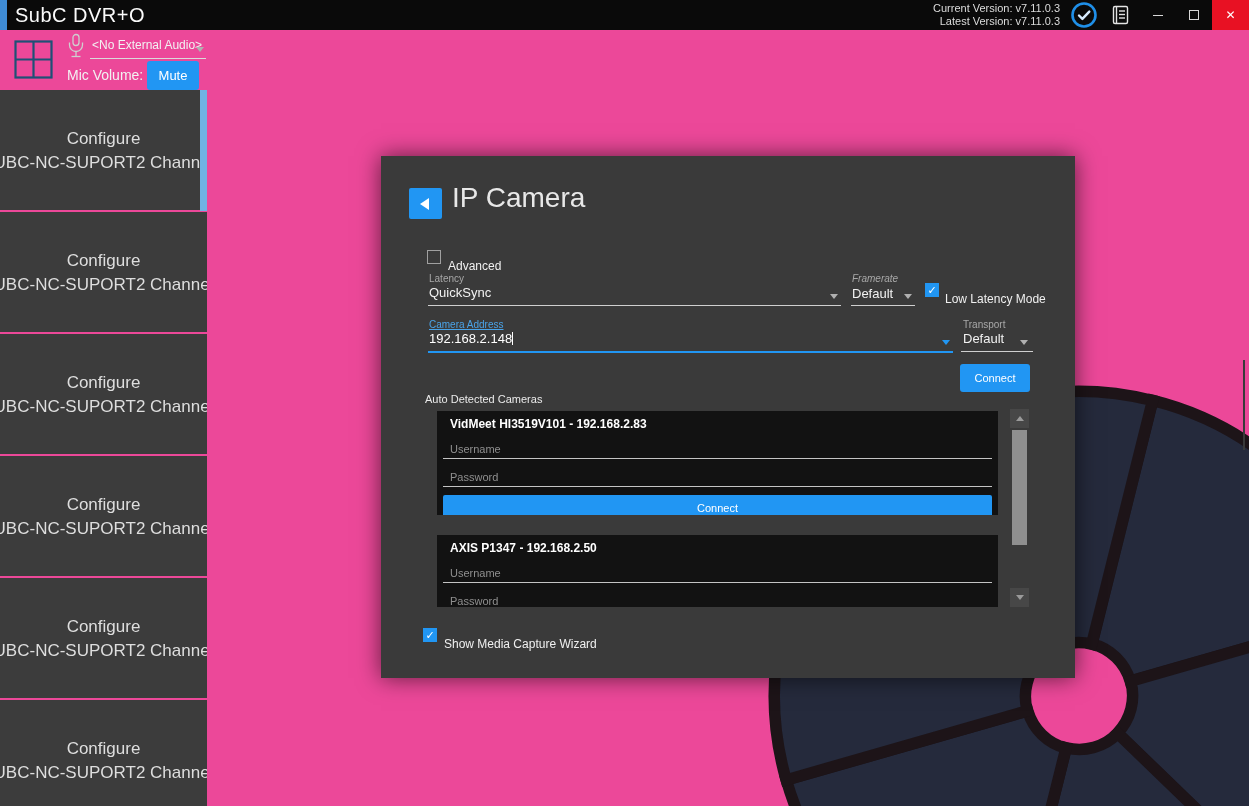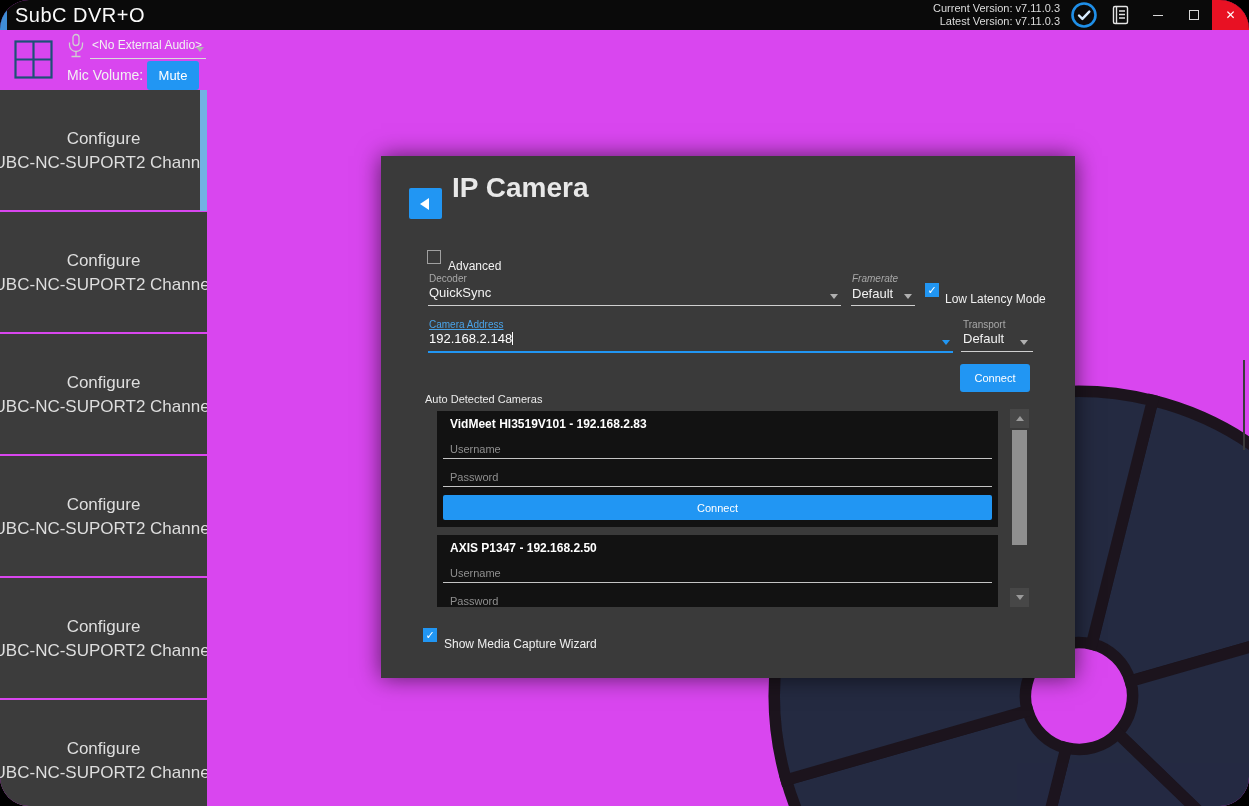--- a/index.html
+++ b/index.html
@@ -1,20 +1,20 @@
 <!DOCTYPE html>
 <html><head>
 <meta charset="utf-8">
 <style>
   * { margin:0; padding:0; box-sizing:border-box; }
   html,body { background:#000; }
   body { font-family:"Liberation Sans", sans-serif; }
   #app {
     position:relative; width:1249px; height:806px; overflow:hidden;
-    background:#d946ef; color:#eee;border-radius:29px;
+    background:#ec4899; color:#eee;
   }
   
   .titlebar { position:absolute; left:0; top:0; width:1249px; height:30px; background:#0a0a0a; z-index:30; }
   .titlebar-accent { position:absolute; left:0; top:0; width:7px; height:30px; background:#3f8cd6; }
   .app-title { position:absolute; left:15px; top:0; line-height:30px; font-size:20px; color:#fafafa; letter-spacing:.5px; }
   .version-block { position:absolute; right:189px; top:2px; text-align:right; font-size:11px; line-height:13px; color:#dcdcdc; }
   .tb-icon { position:absolute; top:0; height:30px; display:flex; align-items:center; justify-content:center; }
   .check-circle { left:1068px; width:32px; }
   .book { left:1104px; width:32px; }
   .win-btn { position:absolute; top:0; width:36px; height:30px; display:flex; align-items:center; justify-content:center; cursor:default; }
@@ -36,38 +36,38 @@
   .sidebar { position:absolute; left:0; top:90px; width:208px; bottom:0; }
   .tile { width:207px; height:120px; margin-bottom:2px; background:#3c3c3c; display:flex; flex-direction:column; align-items:center; justify-content:center; gap:5px; overflow:hidden; cursor:pointer; }
   .tile div { font-size:17px; color:#dedede; white-space:nowrap; line-height:19px; }
   .side-scroll-thumb { position:absolute; left:200px; top:0; width:7px; height:121px; background:#71b2e3; }
   
   .bg-logo { position:absolute; right:-150px; bottom:-210px; opacity:.95; transform:rotate(14deg); }
   
   .dialog { position:absolute; left:381px; top:156px; width:694px; height:522px; background:#3a3a3a; box-shadow:0 0 22px rgba(0,0,0,.6); z-index:10; }
   .back-btn { position:absolute; left:28px; top:32px; width:33px; height:31px; background:#2196f3; border:none; border-radius:2px; display:flex; align-items:center; justify-content:center; }
   .back-tri { width:0; height:0; border-top:6px solid transparent; border-bottom:6px solid transparent; border-right:9px solid #fff; margin-right:2px; }
-  .dlg-title { position:absolute; left:71px; top:16px; font-size:28px; font-weight:700; color:#e8e8e8; }
+  .dlg-title { position:absolute; left:71px; top:26px; font-size:28px; font-weight:400; color:#e8e8e8; }
   .cb { position:absolute; width:14px; height:14px; }
   .cb-unchecked { border:1px solid #a0a0a0; background:transparent; }
   .cb-checked { background:#2196f3; border:1px solid #2196f3; color:#fff; font-size:11px; line-height:13px; text-align:center; }
   .cb-label { position:absolute; font-size:12px; color:#f0f0f0;margin-top:8px; }
   .fld-label { position:absolute; font-size:10px; color:#a8a8a8; }
   .fld-label-blue { color:#4aa3e8; }
   .fld-value { position:absolute; font-size:13px; color:#f2f2f2; white-space:nowrap; }
   .underline { position:absolute; height:1px; background:#cfcfcf; }
   .underline-blue { height:2px; background:#2196f3; }
   .dd-arrow { position:absolute; width:0; height:0; border-left:4px solid transparent; border-right:4px solid transparent; border-top:5px solid #b0b0b0; }
   .dd-arrow-blue { border-top-color:#2196f3; }
   .caret-bar { display:inline-block; width:1px; height:13px; background:#fff; vertical-align:-2px; }
   .connect-top { position:absolute; left:579px; top:208px; width:70px; height:28px; background:#2196f3; border:none; border-radius:3px; color:#fff; font-size:11px; font-family:"Liberation Sans",sans-serif; }
   .autodetected { position:absolute; left:44px; top:237px; font-size:11px; color:#eaeaea; }
   .cam-list { position:absolute; left:54px; top:253px; width:565px; height:198px; overflow:hidden; }
   .cam-card { position:absolute; left:2px; width:561px; background:#121212; overflow:hidden; }
-  .cam-card-1 { top:2px; height:116px; }
+  .cam-card-1 { top:2px; height:104px; }
   .cam-card-2 { top:126px; height:84px; }
   .cam-title { position:absolute; left:13px; top:6px; font-size:12px; font-weight:bold; color:#fff; white-space:nowrap; }
   .cam-input { position:absolute; left:6px; width:549px; height:20px; background:transparent; border:none; border-bottom:1px solid #c4c4c4; color:#ddd; font-size:11px; padding-left:7px; font-family:"Liberation Sans",sans-serif; outline:none; }
   .cam-input::placeholder { color:#8f8f8f; }
   .cam-user { top:28px; }
   .cam-pass { top:56px; }
   .cam-connect { position:absolute; left:6px; top:84px; width:549px; height:25px; background:#2196f3; border:none; border-radius:2px; color:#fff; font-size:11px; font-family:"Liberation Sans",sans-serif; }
   .list-scrollbar { position:absolute; left:629px; top:253px; width:19px; height:198px; }
   .scroll-btn { position:absolute; left:0; width:19px; height:19px; background:#474747; display:flex; align-items:center; justify-content:center; }
   .scroll-btn-up { top:0; }
@@ -182,21 +182,21 @@
   <div class="dialog">
 
     <button class="back-btn">
       <span class="back-tri"></span>
     </button>
     <div class="dlg-title">IP Camera</div>
 
     <div class="cb cb-unchecked" style="left:46px; top:94px;"></div>
     <div class="cb-label" style="left:67px; top:95px;">Advanced</div>
 
-    <div class="fld-label" style="left:48px; top:117px;">Decoder</div>
+    <div class="fld-label" style="left:48px; top:117px;">Latency</div>
     <div class="fld-value" style="left:48px; top:129px;">QuickSync</div>
     <div class="dd-arrow" style="left:449px; top:138px;"></div>
     <div class="underline" style="left:47px; top:149px; width:413px;"></div>
 
     <div class="fld-label" style="left:471px; top:117px;font-style:italic;">Framerate</div>
     <div class="fld-value" style="left:471px; top:130px;">Default</div>
     <div class="dd-arrow" style="left:523px; top:138px;"></div>
     <div class="underline" style="left:470px; top:149px; width:64px;"></div>
 
     <div class="cb cb-checked" style="left:544px; top:127px;">✓</div>

